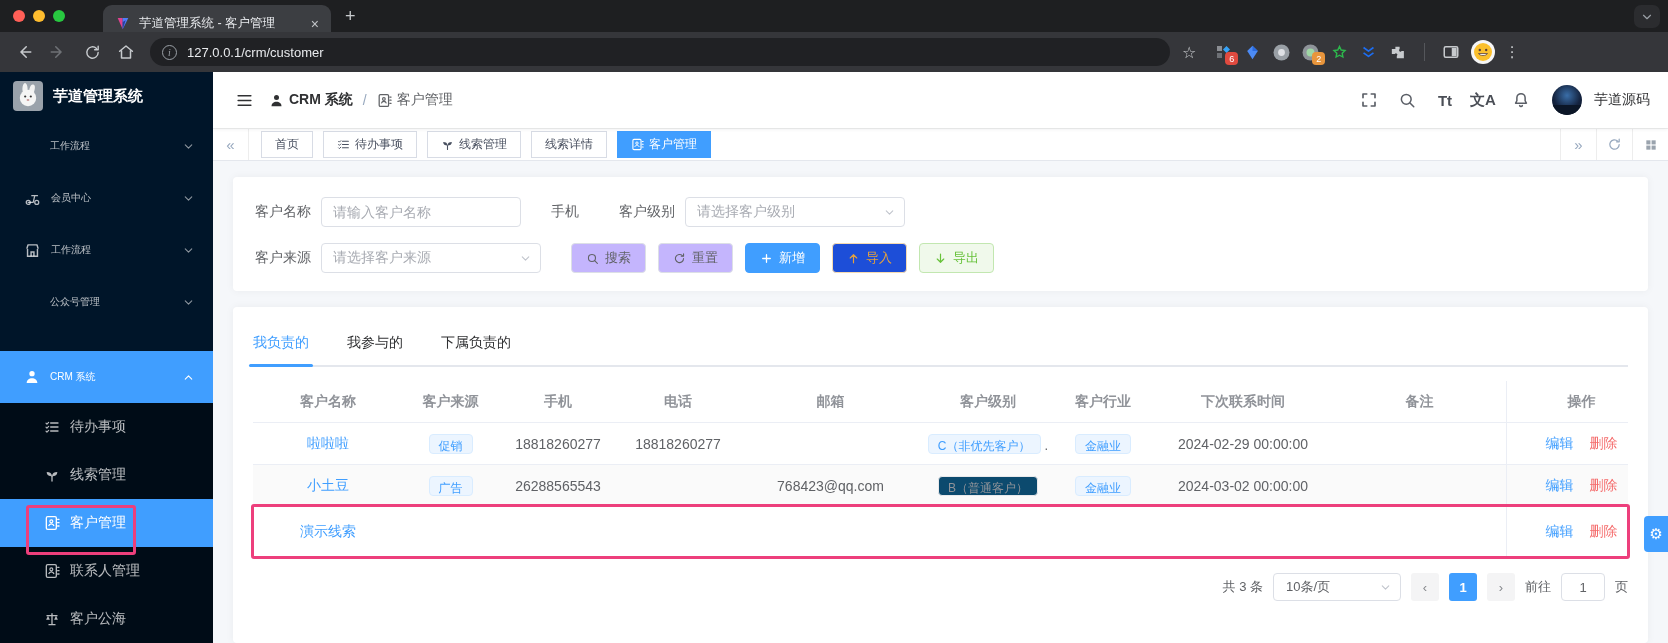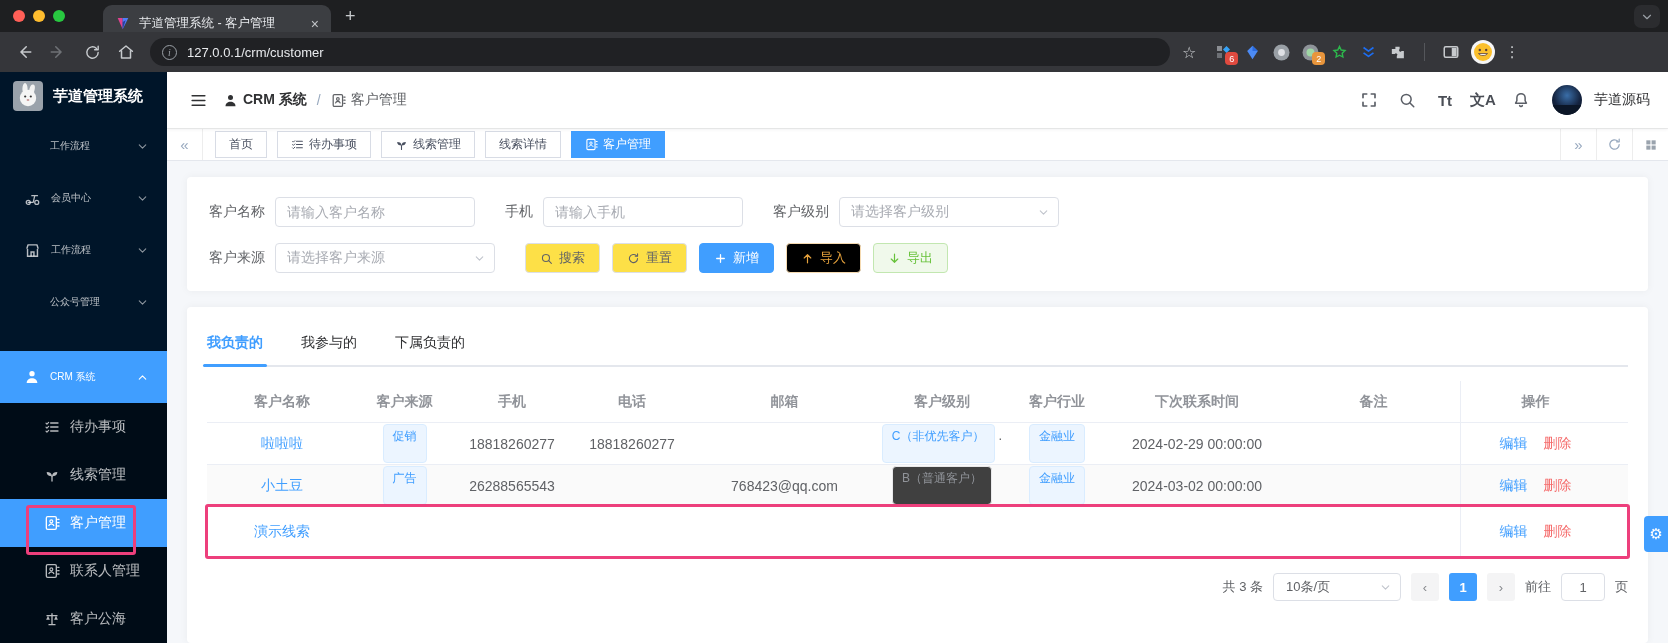--- a/index.html
+++ b/index.html
@@ -25,21 +25,21 @@
 .star{color:#c7cacd;font-size:16px;margin:0 6px 0 2px}
 .exts{display:flex;align-items:center;gap:11px;margin:0 6px}
 .ext{position:relative;width:18px;height:18px;display:flex;align-items:center;justify-content:center}
 .badge{position:absolute;right:-6px;bottom:-4px;min-width:13px;height:13px;border-radius:4px;font-size:9px;color:#fff;display:flex;align-items:center;justify-content:center;padding:0 2px}
 .b-red{background:#e04a3f}.b-org{background:#e8953c}
 .vsep{width:1px;height:18px;background:#55575b;margin:0 6px}
 .avatar-emoji{width:24px;height:24px;border-radius:50%;background:#f6f6f6;display:flex;align-items:center;justify-content:center}
 .kebab{color:#c7cacd;font-size:15px;width:22px;text-align:center}
 
 .app{display:flex;height:571px}
-.sidebar{width:167px;background:#001529;flex-shrink:0;color:rgba(255,255,255,.72);position:relative}
+.sidebar{width:213px;background:#001529;flex-shrink:0;color:rgba(255,255,255,.72);position:relative}
 .logo{height:48px;display:flex;align-items:center;gap:10px;padding-left:13px;color:#fff;font-weight:bold;font-size:15px}
 .logo-img{width:30px;height:30px;border-radius:4px;overflow:hidden;flex-shrink:0}
 .mitem{height:52px;display:flex;align-items:center;padding:0 18px 0 24px;font-size:10px;gap:10px;position:relative}
 .mitem .lbl{flex:1}
 .mitem.plain{padding-left:50px}
 .chev{color:rgba(255,255,255,.55)}
 .mitem.active,.smitem.active{background:#409eff;color:#fff}
 .mitem.active .chev{color:#fff}
 .crm-gap{margin-top:23px}
 .smitem{height:48px;display:flex;align-items:center;gap:10px;padding-left:44px;font-size:14px;background:#000c17;position:relative}
@@ -72,41 +72,41 @@
 .content{flex:1;background:#f5f7fa;padding:16px 20px 0;display:flex;flex-direction:column;gap:16px;overflow:hidden}
 .card{background:#fff;border-radius:4px;box-shadow:0 0 8px rgba(0,0,0,.05)}
 .fcard{padding:20px 22px 18px}
 .frow{display:flex;align-items:center}
 .frow + .frow{margin-top:16px}
 .fitem{display:flex;align-items:center;margin-right:30px}
 .flabel{font-size:14px;color:#606266;margin-right:10px;white-space:nowrap}
 .inp{width:200px;height:30px;border:1px solid #dcdfe6;border-radius:4px;padding:0 11px;font-size:14px;color:#606266;background:#fff;outline:none}
 .inp::placeholder{color:#a8abb2}
 .sel{width:220px;height:30px;border:1px solid #dcdfe6;border-radius:4px;display:flex;align-items:center;justify-content:space-between;padding:0 8px 0 11px;font-size:14px;color:#a8abb2;background:#fff}
-.btn{height:30px;padding:0 14px;border-radius:4px;font-size:13px;display:inline-flex;align-items:center;gap:6px;border:1px solid #dcdfe6;background:#fde047;color:#606266;margin-right:12px;cursor:default;white-space:nowrap}
+.btn{height:30px;padding:0 14px;border-radius:4px;font-size:13px;display:inline-flex;align-items:center;gap:6px;border:1px solid #dcdfe6;background:#c4b5fd;color:#606266;margin-right:12px;cursor:default;white-space:nowrap}
 .btn.primary{background:#409eff;border-color:#409eff;color:#fff}
-.btn.warnp{background:#000000;border-color:#f5dab1;color:#e6a23c}
+.btn.warnp{background:#1d4ed8;border-color:#f5dab1;color:#e6a23c}
 .btn.succp{background:#f0f9eb;border-color:#c2e7b0;color:#67c23a}
 
 .pcard{flex:1;padding:14px 20px 18px;display:flex;flex-direction:column;min-height:0}
 .ptabs{display:flex;gap:38px;border-bottom:2px solid #e4e7ed;height:46px;align-items:center}
 .ptab{font-size:14px;color:#303133;height:100%;display:flex;align-items:center;position:relative;cursor:default}
-.ptab.active{color:#409eff;font-weight:bold}
+.ptab.active{color:#409eff;font-weight:normal}
 .ptab.active::after{content:"";position:absolute;left:-4px;right:-4px;bottom:-2px;height:3px;background:#409eff;border-radius:2px}
 .tbl{margin-top:14px;font-size:14px;color:#606266}
 .trow{display:grid;grid-template-columns:150px 95px 120px 120px 185px 130px 100px 180px 173px 150px;align-items:center;border-bottom:1px solid #ebeef5;position:relative}
 .trow>div{text-align:center;overflow:hidden;white-space:nowrap}
 .th{height:42px}
 .th>div{color:#909399;font-weight:bold;font-size:14px}
 .tr1{height:42px}.tr2{height:42px;background:#fafafa}.tr3{height:50px}
 .ops{border-left:1px solid #ebeef5;height:100%;display:flex;align-items:center;justify-content:center;gap:16px}
 .lnk{color:#409eff;cursor:default}
 .del{color:#f56c6c;cursor:default}
-.tag{display:inline-block;height:39px;line-height:22px;padding:0 9px;font-size:12px;border-radius:4px;background:#ecf5ff;border:1px solid #d9ecff;color:#409eff}
-.tag.info{background:#404040;border-color:#e9e9eb;color:#909399}
+.tag{display:inline-block;height:20px;line-height:22px;padding:0 9px;font-size:12px;border-radius:4px;background:#ecf5ff;border:1px solid #d9ecff;color:#409eff}
+.tag.info{background:#0c4a6e;border-color:#e9e9eb;color:#909399}
 .lvl-suffix{color:#606266;font-size:13px;margin-left:4px}
 .pink-row{inset:-3px -2px;}
 
 .pager{margin-top:16px;display:flex;align-items:center;justify-content:flex-end;gap:10px;font-size:13px;color:#606266}
 .psel{width:128px;height:28px;border:1px solid #dcdfe6;border-radius:4px;display:flex;align-items:center;justify-content:space-between;padding:0 8px 0 12px;background:#fff;color:#606266}
 .pbtn{width:28px;height:28px;background:#f4f4f5;border-radius:3px;display:flex;align-items:center;justify-content:center;color:#86888d}
 .pnum{width:28px;height:28px;background:#409eff;border-radius:3px;color:#fff;display:flex;align-items:center;justify-content:center;font-weight:bold}
 .goto-inp{width:44px;height:28px;border:1px solid #dcdfe6;border-radius:4px;text-align:center;font-size:13px;color:#606266;outline:none}
 .gearfab{position:absolute;right:0;top:444px;width:24px;height:36px;background:#409eff;border:none;border-radius:4px 0 0 4px;color:#fff;font-size:15px;display:flex;align-items:center;justify-content:center;z-index:50}
 </style>
@@ -547,21 +547,20 @@
     <div class="content">
 
       <div class="card fcard">
         <div class="frow">
           <div class="fitem">
             <span class="flabel">客户名称</span>
             <input class="inp" placeholder="请输入客户名称" style="">
           </div>
           <div class="fitem">
             <span class="flabel">手机</span>
-            <input class="inp" placeholder="请输入手机" style="">
           </div>
           <div class="fitem" style="margin-right:0">
             <span class="flabel">客户级别</span>
             <div class="sel">
               <span>请选择客户级别</span>
               <span style="color:#c0c4cc">
                   <svg class="ic" width="13" height="13">
                     <use href="#i-chevdown"></use>
                   </svg>
                 </span>

